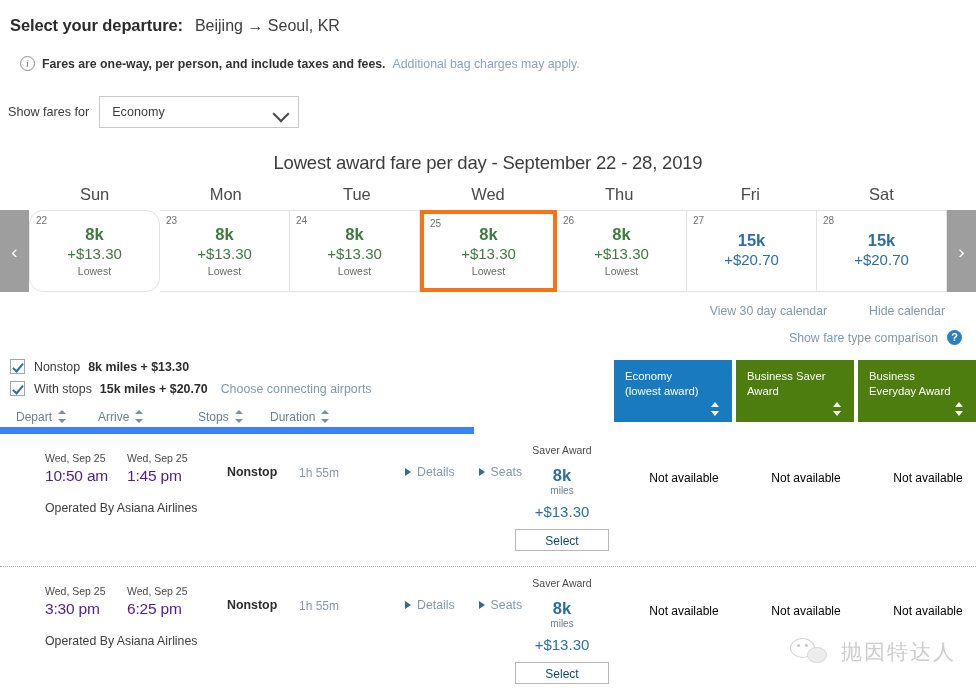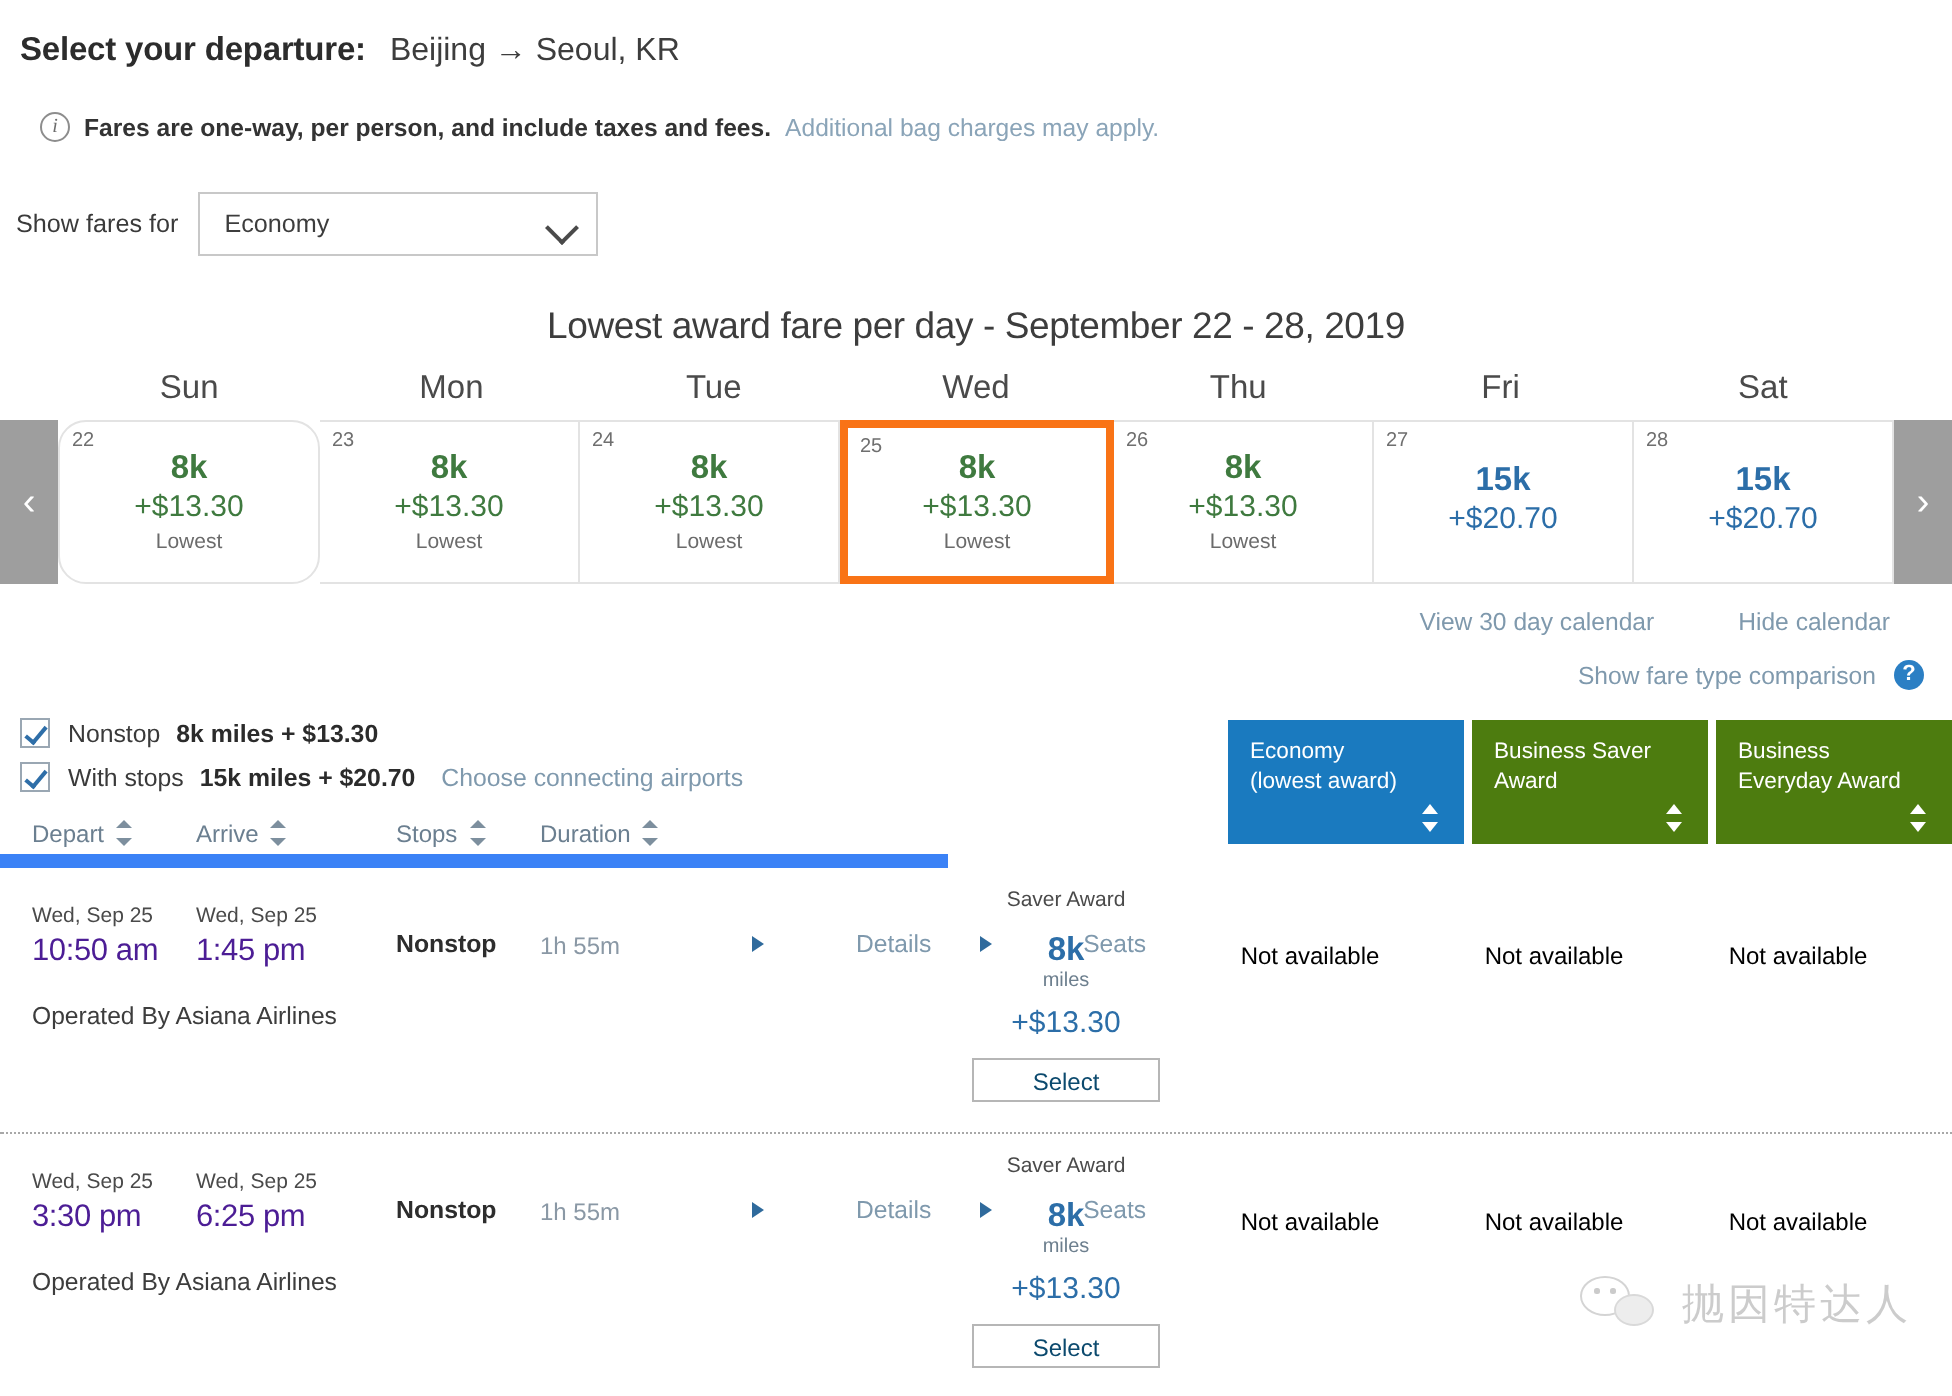--- a/index.html
+++ b/index.html
@@ -168,37 +168,37 @@
     cursor:pointer; margin-right:0;
   }
   .sort-arrows-dk { position:relative; width:9px; height:13px; margin-left:6px; }
   .sort-arrows-dk::before, .sort-arrows-dk::after {
     content:""; position:absolute; left:0;
     border-left:4px solid transparent; border-right:4px solid transparent;
   }
   .sort-arrows-dk::before { top:0; border-bottom:4.5px solid #7d8f9e; }
   .sort-arrows-dk::after  { bottom:0; border-top:4.5px solid #7d8f9e; }
 
-  .flight-row { display:flex; position:relative; min-height:132px; }
+  .flight-row { display:flex; position:relative; min-height:132px;padding-left:29px; }
   .flight-row + .flight-row { border-top:1px dotted #a8a8a8; }
   .rows-wrap { border-bottom:1px dotted #a8a8a8; }
 
   .flight-left { width:474px; flex:0 0 474px; padding:18px 0 0 16px; }
   .fl-line { display:flex; align-items:flex-start; }
   .fl-col { flex:0 0 auto; }
   .fl-date { font-size:10.5px; color:#4a4a4a; line-height:1.2; }
   .fl-time { font-size:15.5px; color:#4c1d95; margin-top:2px; letter-spacing:-0.2px; }
   .col-depart { width:82px; }
   .col-arrive { width:100px; }
   .col-stops  { width:72px; padding-top:13px; font-size:12.4px; font-weight:bold; color:#2d2d2d; }
   .col-dur    { width:106px; padding-top:14px; font-size:12px; color:#8a98a5; }
   .col-links  { padding-top:13px; display:flex; gap:24px; }
   .tri-link {
     display:inline-flex; align-items:center; font-size:12.3px;
-    color:#7f99ad; text-decoration:none;gap:40px;
+    color:#7f99ad; text-decoration:none;
   }
   .tri {
     width:0; height:0; border-left:6px solid #2f6a9c;
     border-top:4.5px solid transparent; border-bottom:4.5px solid transparent;
     margin-right:6px;
   }
   .operated {
     margin-top:16px; font-size:12.3px; color:#3d3d3d;
   }
 

